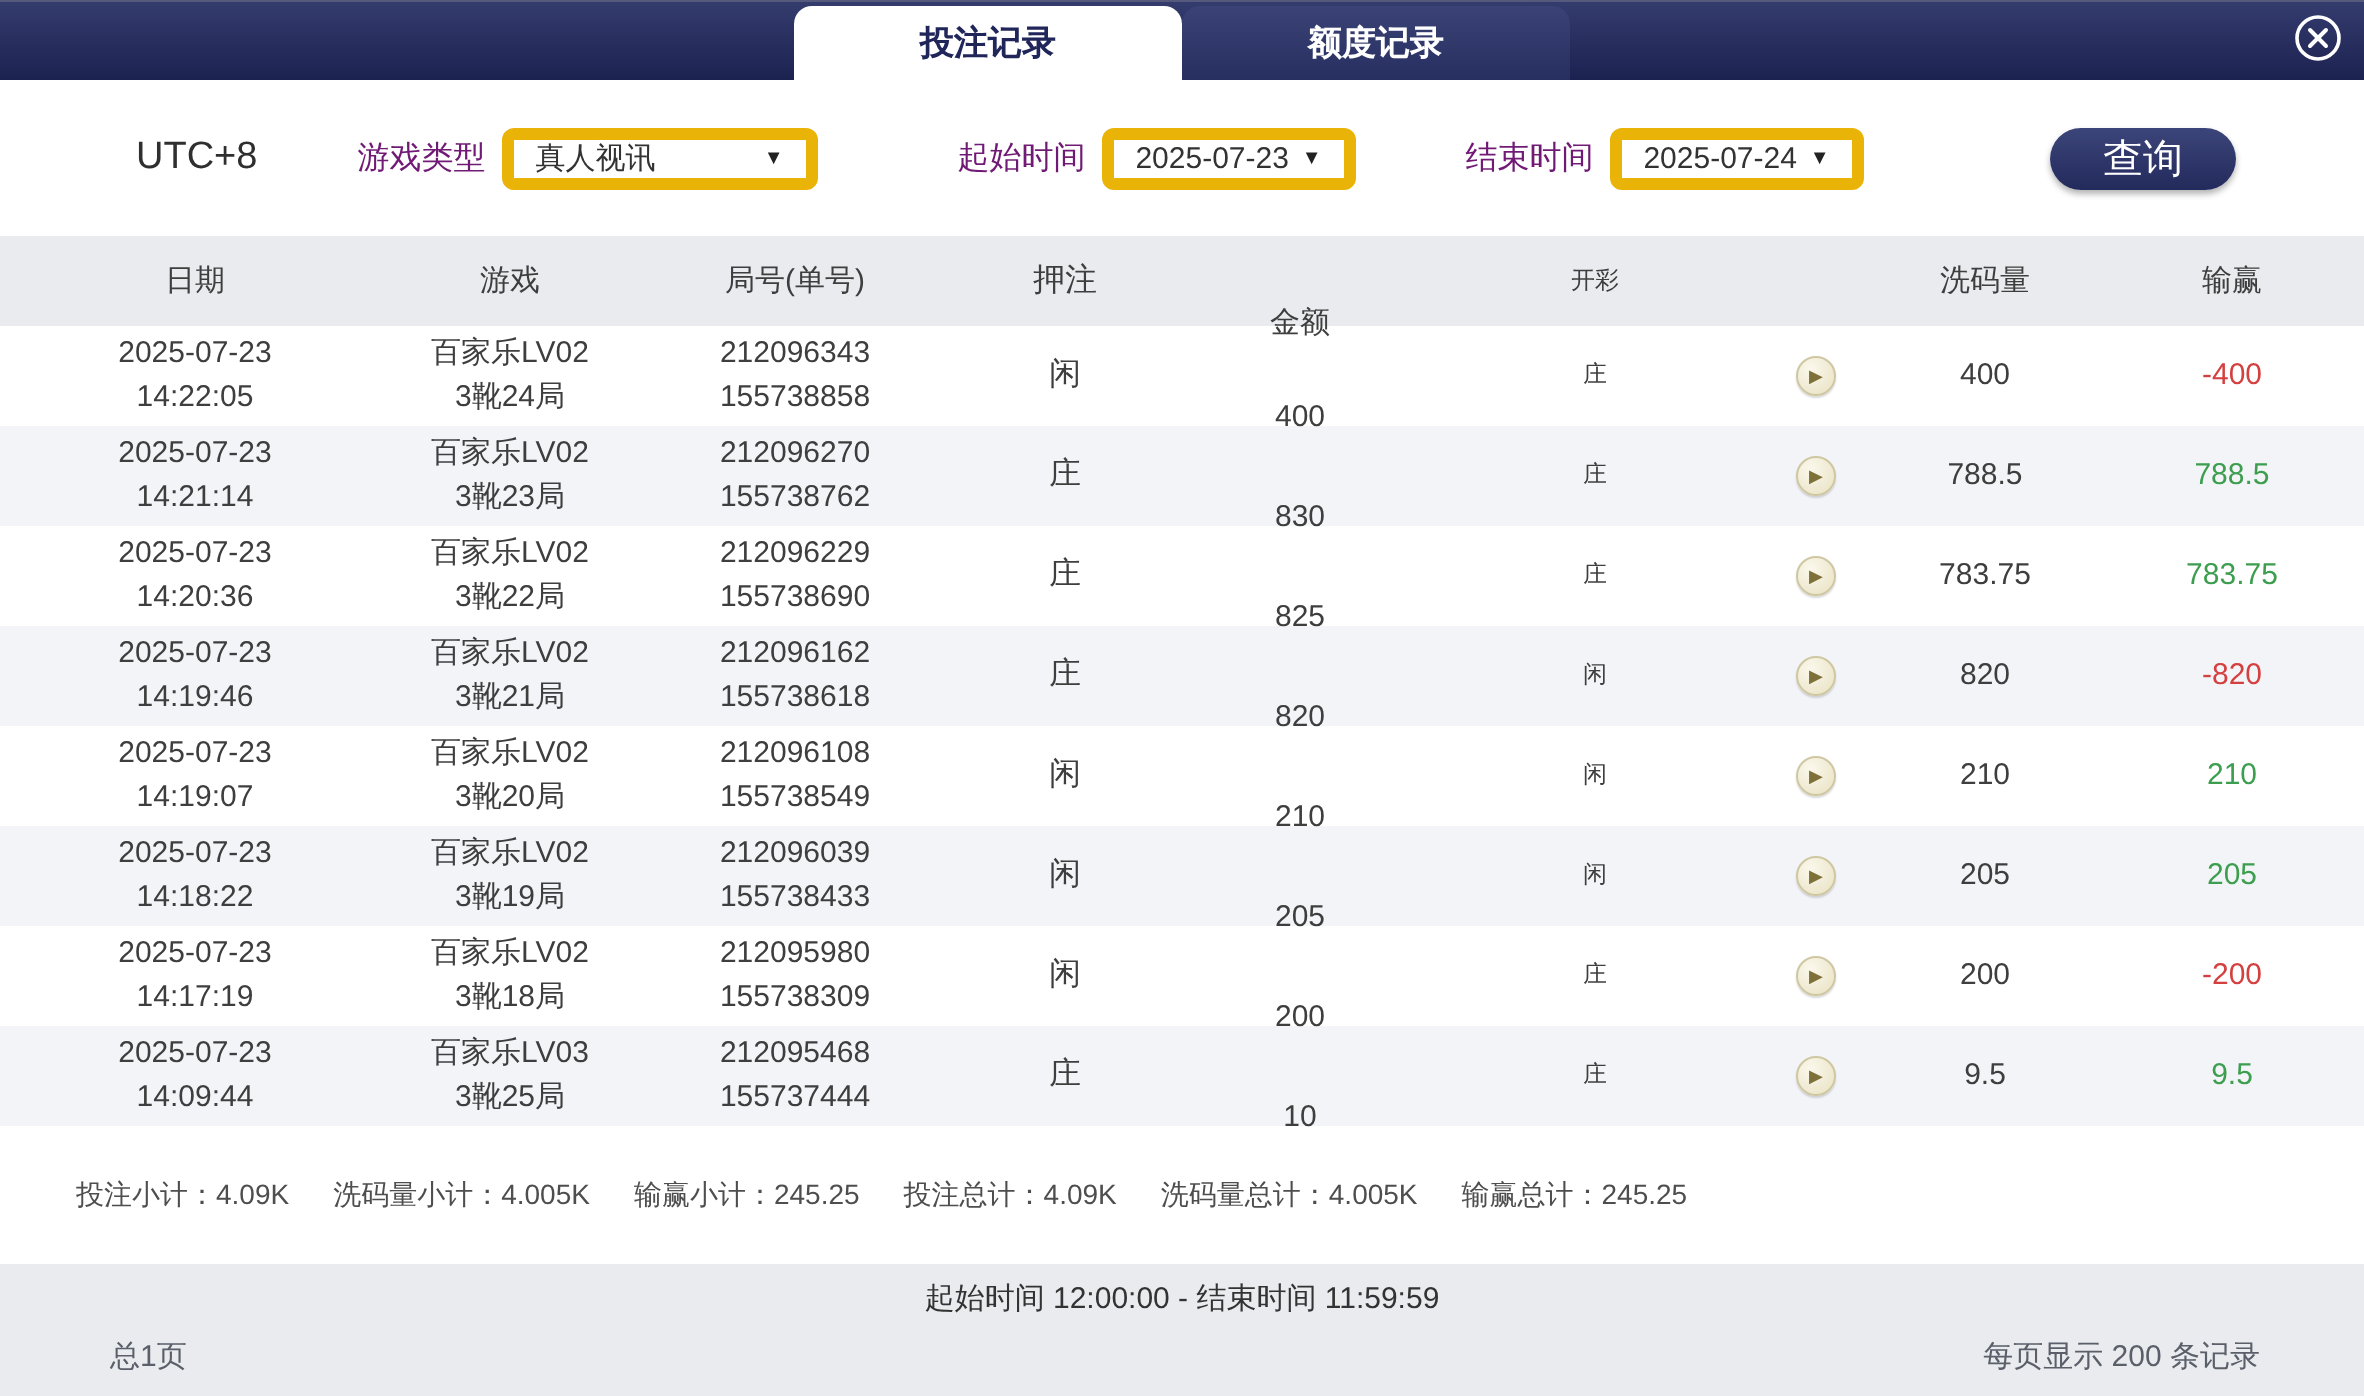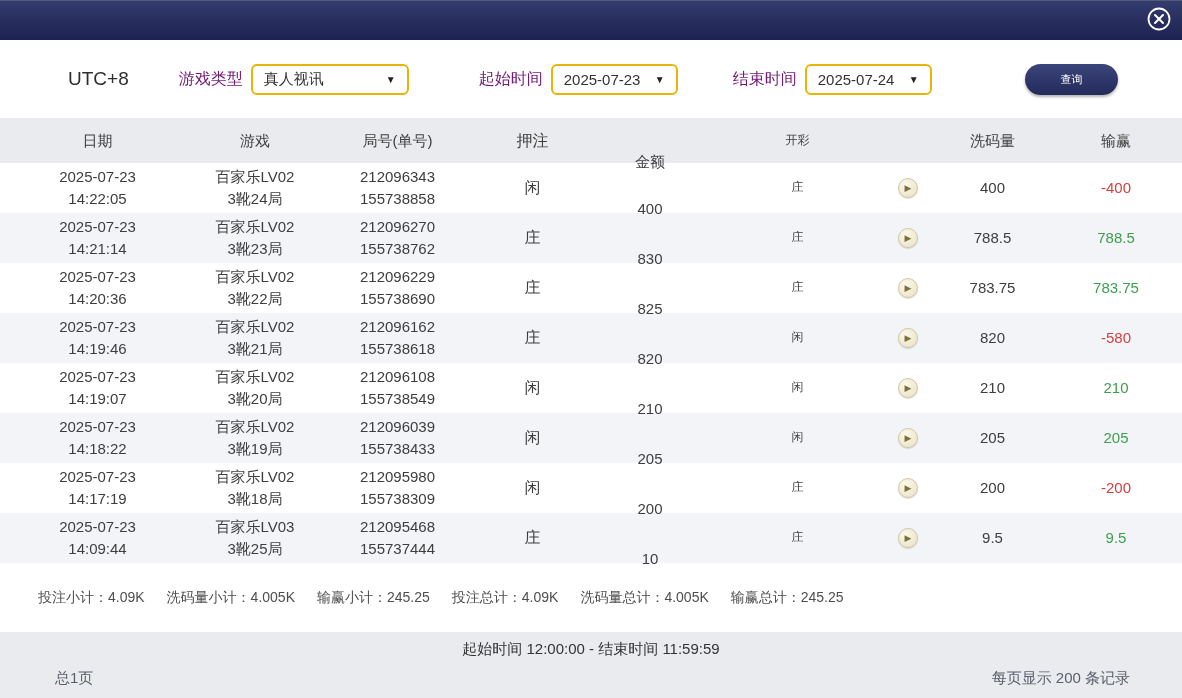--- a/index.html
+++ b/index.html
@@ -17,28 +17,28 @@
   .tab.active { background:#fff; color:#20265a; }
   .tab.inactive { background:linear-gradient(#3b4376,#272e60); color:#fff; }
   .close-btn { position:absolute; right:9px; top:4px; width:28px; height:28px; cursor:pointer; }
 
   
   .filters { height:78px; background:#fff; display:flex; align-items:center; padding-left:68px; }
   .tz { font-size:19px; color:#2f2f2f; margin-right:50px; }
   .flabel { font-size:16px; font-weight:500; color:#701a75; margin-right:8px; }
   .flabel.start { margin-left:70px; }
   .flabel.end { margin-left:55px; }
-  .dropdown { height:31px; border:2px solid #eab308; border-radius:6px; background:#fff;
+  .dropdown { height:31px; border:6px solid #eab308; border-radius:6px; background:#fff;
               display:flex; align-items:center; justify-content:space-between;
               padding:0 11px; font-size:15px; color:#333; cursor:pointer; }
   .dd-game { width:158px; }
   .dd-date { width:127px; }
   .dd-arrow { font-size:10px; color:#222; margin-left:6px; }
   .query-btn { margin-left:auto; margin-right:64px; width:93px; height:31px;
-               border:none; border-radius:16px; color:#fff; font-size:11px; font-weight:500;
+               border:none; border-radius:16px; color:#fff; font-size:20px; font-weight:500;
                background:linear-gradient(#3c4579,#232a5c); box-shadow:0 2px 3px rgba(0,0,0,.3);
                cursor:pointer; font-family:inherit; }
 
   
   .thead { height:45px; background:#e9ebef; display:flex; align-items:center; }
   .hcell { font-size:16px; font-weight:500; color:#2e2e2e; }
   .trow { height:50px; display:flex; align-items:center; background:#fff; }
   .trow.alt { background:#f3f4f8; }
   .cell { display:flex; flex-direction:column; align-items:center; justify-content:center;
           text-align:center; font-size:15px; color:#3e3e3e; line-height:1.45; }
@@ -67,20 +67,24 @@
   
   .pagefoot { height:66px; background:#e9ebef; position:relative; }
   .foot-time { text-align:center; padding-top:8px; font-size:15px; color:#333; }
   .foot-line2 { display:flex; justify-content:space-between; padding:10px 52px 0 55px;
                 font-size:15px; color:#5a5f69; }
 </style>
 </head>
 <body>
 
 <div class="topbar">
+  <div class="tabs">
+    <div class="tab active">投注记录</div>
+    <div class="tab inactive">额度记录</div>
+  </div>
   <div class="close-btn">
     <svg width="28" height="28" viewBox="0 0 28 28">
       <circle cx="14" cy="14" r="10.5" fill="none" stroke="#fff" stroke-width="1.8"></circle>
       <line x1="10" y1="10" x2="18" y2="18" stroke="#fff" stroke-width="2" stroke-linecap="round"></line>
       <line x1="18" y1="10" x2="10" y2="18" stroke="#fff" stroke-width="2" stroke-linecap="round"></line>
     </svg>
   </div>
 </div>
 
 <div class="filters">
@@ -202,21 +206,21 @@
     </div>
     <div class="cell col-bet">庄</div>
     <div class="cell col-amount">820</div>
     <div class="cell col-result">闲</div>
     <div class="cell col-play">
       <span class="play-btn">
         <span class="play-tri">▶</span>
       </span>
     </div>
     <div class="cell col-wash">820</div>
-    <div class="cell col-winloss loss">-580</div>
+    <div class="cell col-winloss loss">-820</div>
   </div>
     <div class="trow">
     <div class="cell col-date">
       <div>2025-07-23</div>
         <div>14:19:07</div>
     </div>
     <div class="cell col-game">
       <div>百家乐LV02</div>
         <div>3靴20局</div>
     </div>

